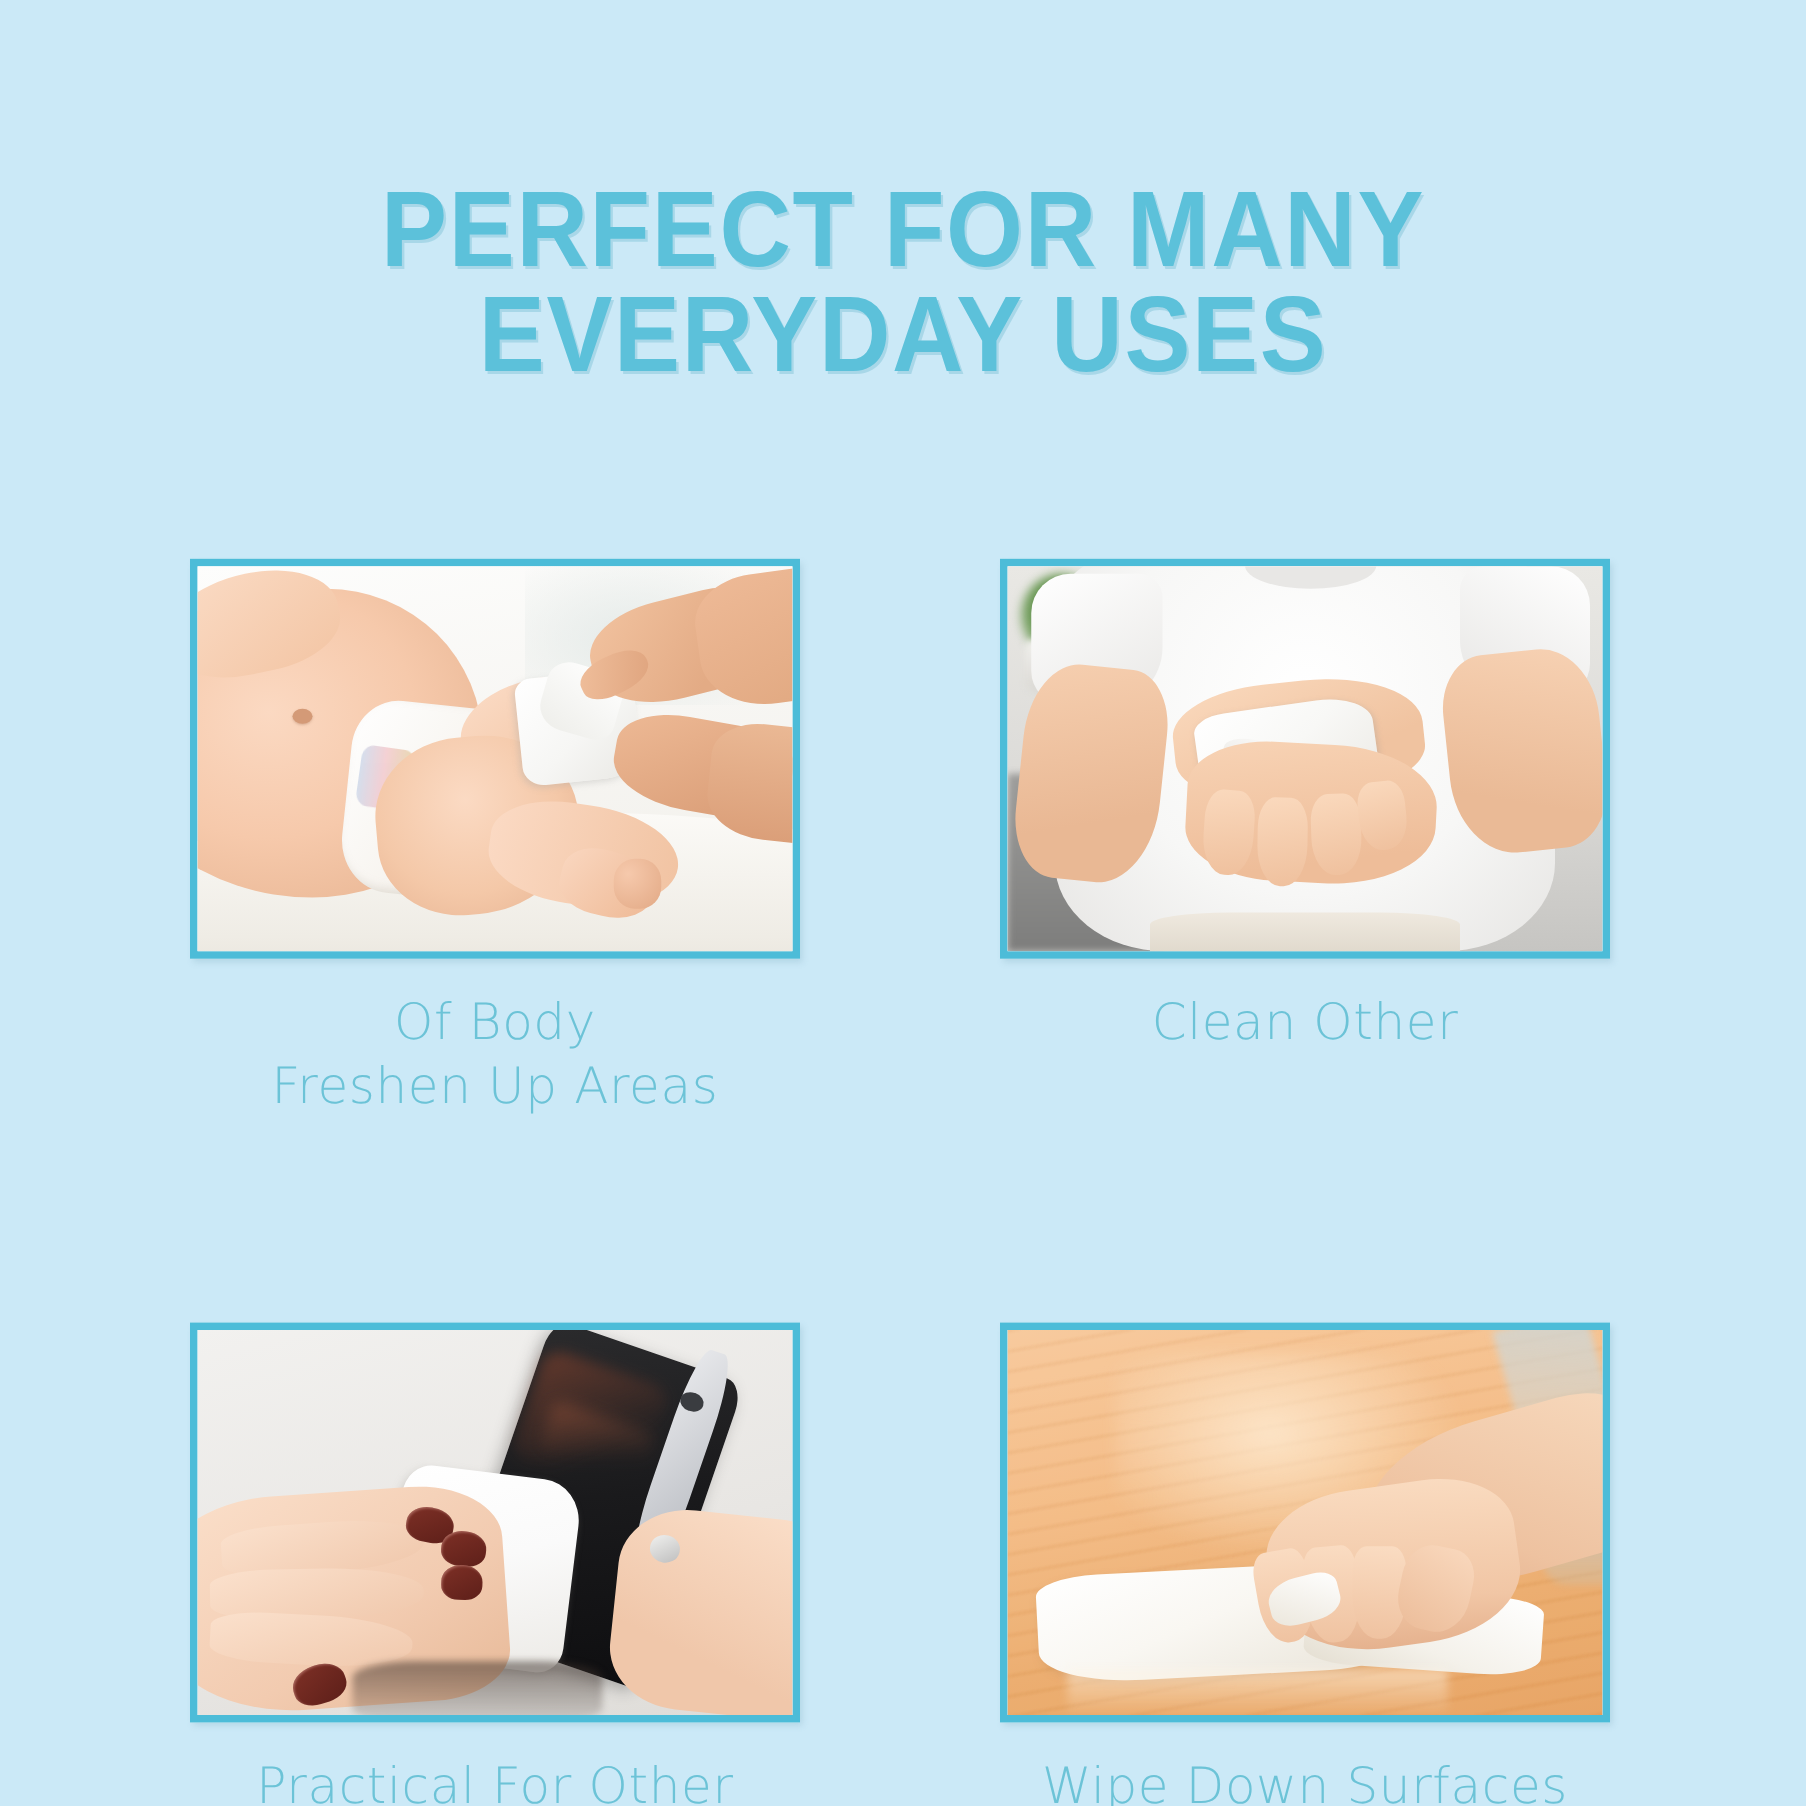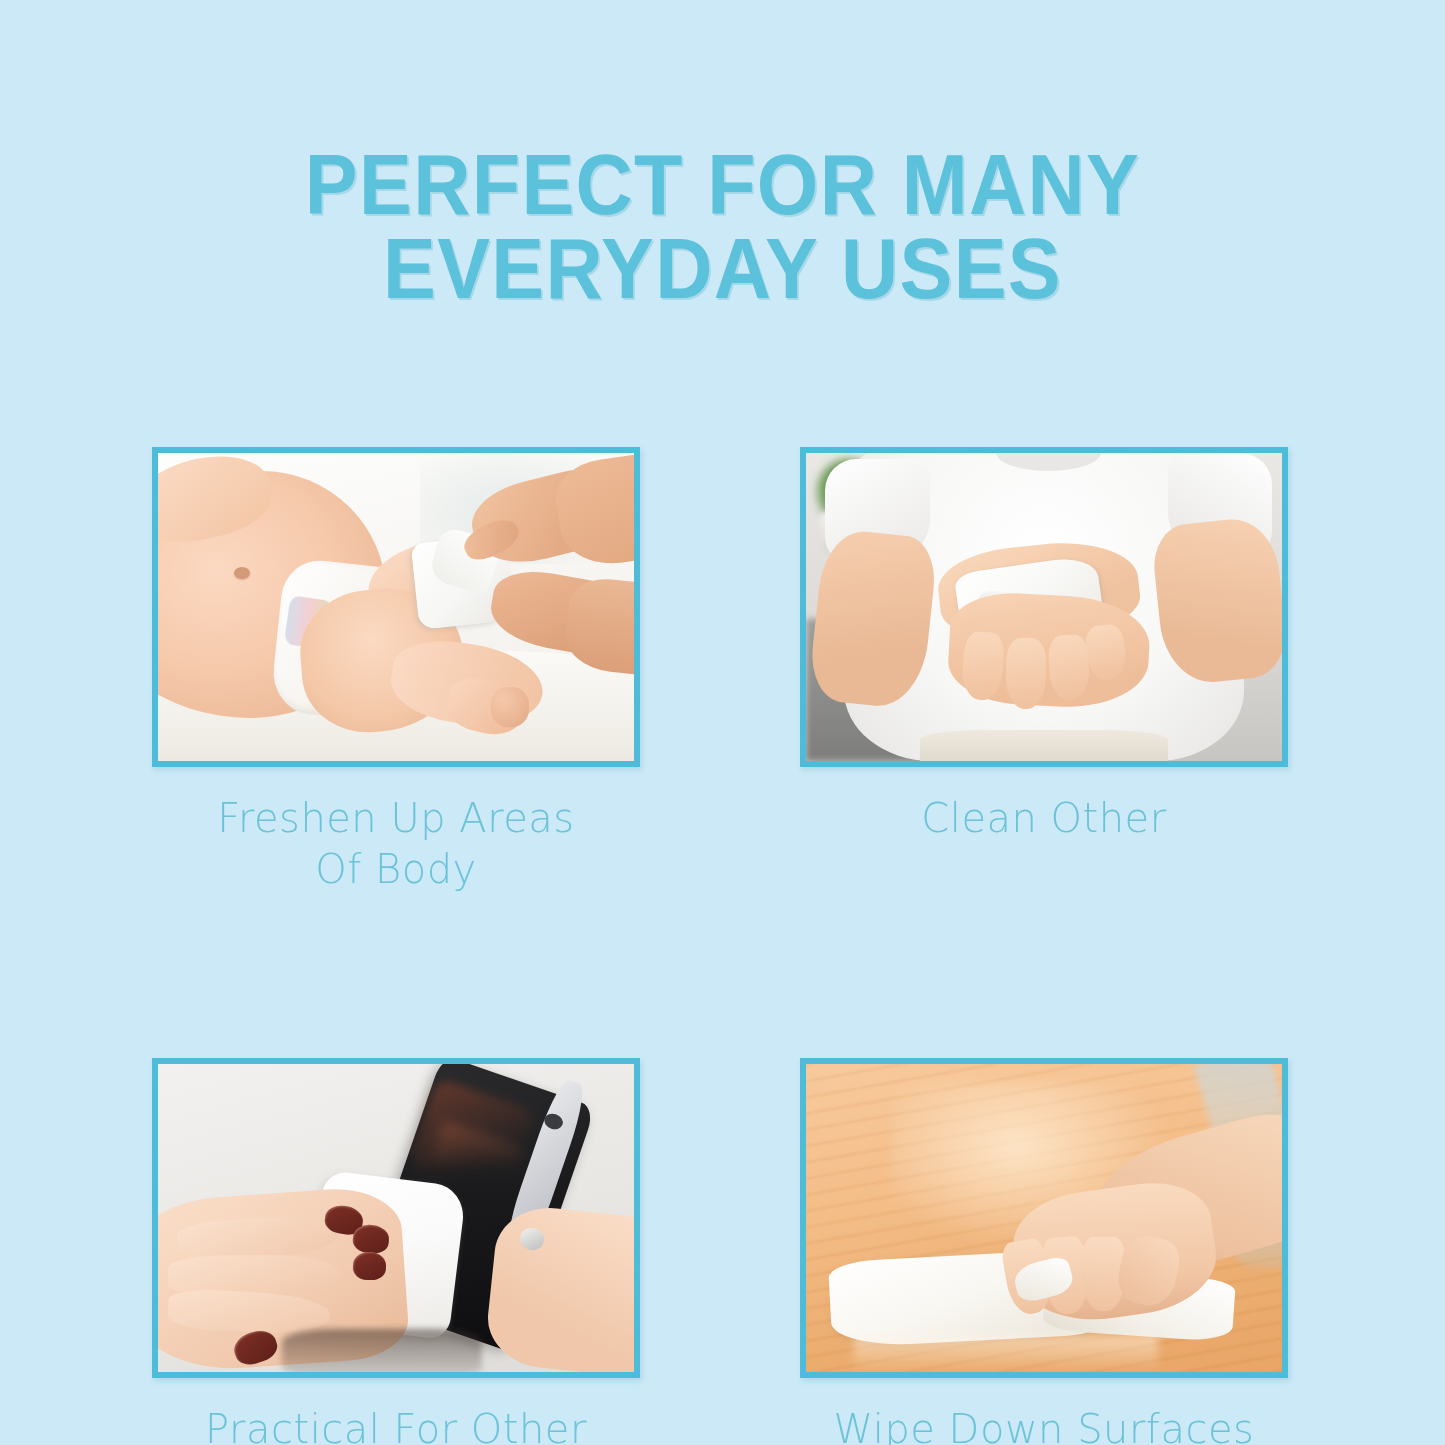--- a/index.html
+++ b/index.html
@@ -468,22 +468,22 @@
           <div class="wipe"></div>
           <div class="wipe2"></div>
           <div class="hand-a"></div>
           <div class="finger-a"></div>
           <div class="hand-b"></div>
           <div class="forearm"></div>
           <div class="forearm2"></div>
         </div>
       </div>
       <div class="caption">
+        <span class="cap-line">Of Body</span>
         <span class="cap-line">Freshen Up Areas</span>
-        <span class="cap-line">Of Body</span>
       </div>
     </div>
 
     <div class="card">
       <div class="photo-frame">
         <div class="photo ph-hands">
           <div class="wall-dark"></div>
           <div class="plant"></div>
           <div class="pot"></div>
           <div class="shirt"></div>

